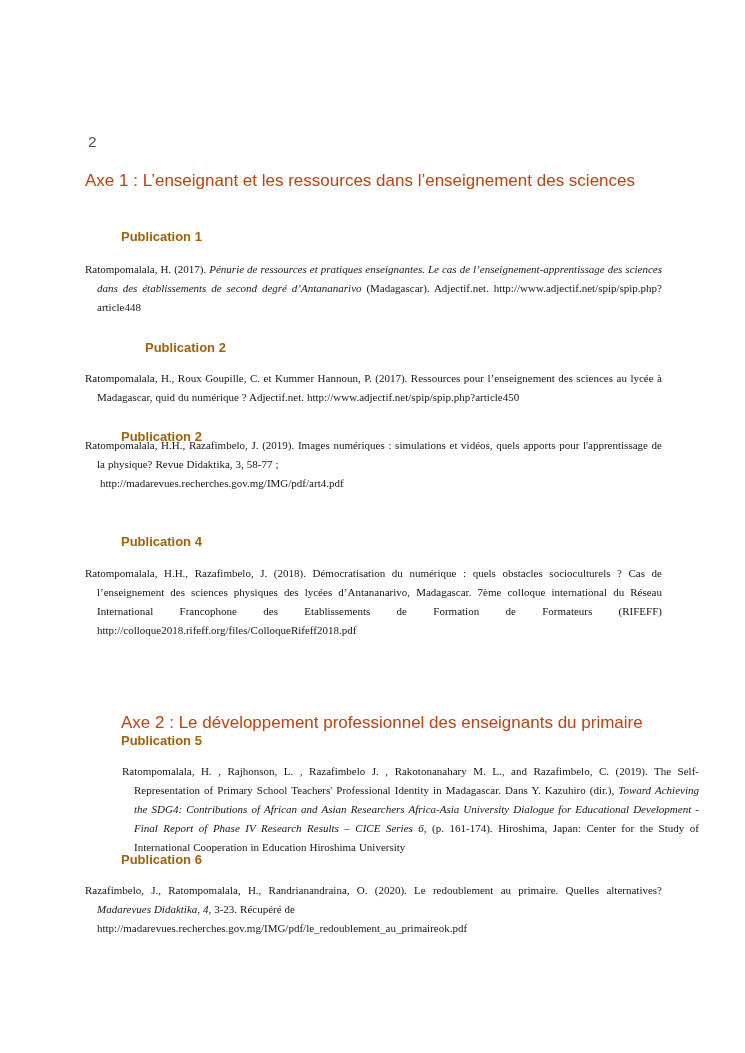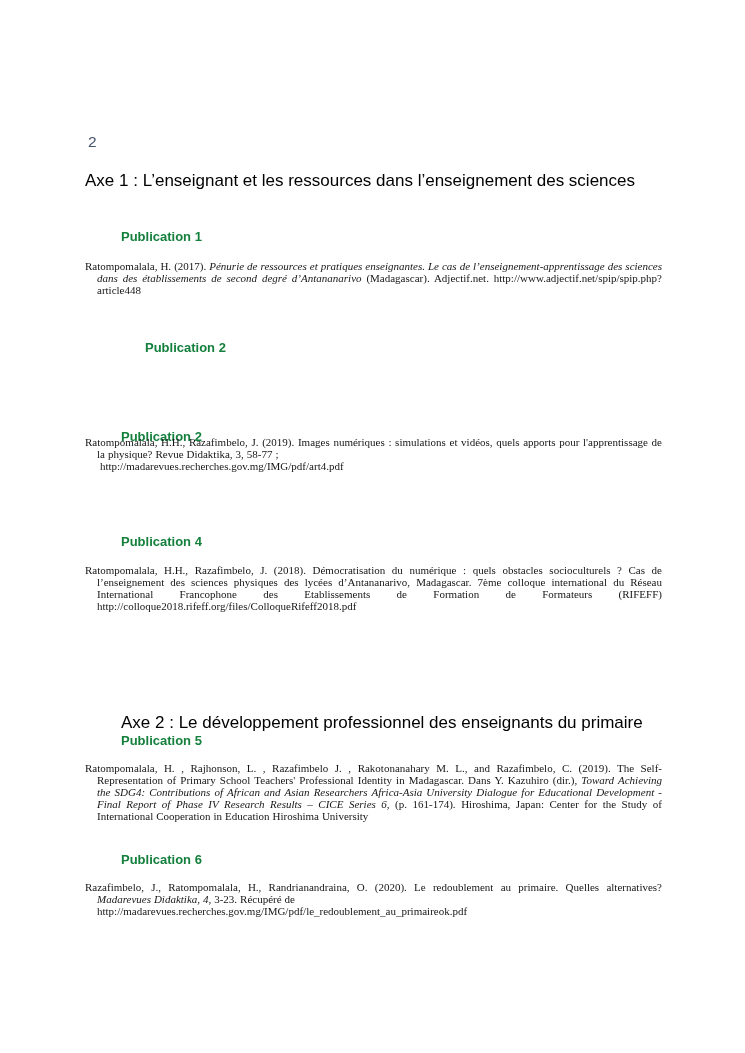--- a/index.html
+++ b/index.html
@@ -17,67 +17,68 @@
     display: flex; gap: 20px; align-items: baseline;
     font-family: "Liberation Sans", sans-serif;
     font-size: 15.5px; font-weight: 400;
     color: #44546A; letter-spacing: 0.3px;
   }
 
   .axe {
     position: absolute; left: 85px;
     font-family: "Liberation Sans", sans-serif;
     font-size: 17px; font-weight: 400;
-    color: #000000;
+    color: #c2410c;
   }
   .axe-1 { top: 171px; }
   .axe-2 { top: 713px; margin-left: 36px; }
 
   .publabel {
     position: absolute; left: 121px;
     font-family: "Liberation Sans", sans-serif;
     font-size: 13px; font-weight: 600;
-    color: #15803d;
+    color: #a16207;
   }
   .pl-1 { top: 229px; }
   .pl-2 { top: 340px; padding-left: 24px; }
   .pl-3 { top: 429px; }
   .pl-4 { top: 534px; }
   .pl-5 { top: 733px; }
   .pl-6 { top: 852px; }
 
   .cite {
     position: absolute; left: 85px; width: 565px;
-    font-size: 11px; line-height: 12px;
+    font-size: 11px; line-height: 19px;
     text-align: justify;
     padding-left: 12px; text-indent: -12px;
     word-spacing: 0.2px;
   }
   .ct-1 { top: 249px; }
   .ct-2 { top: 358px; }
   .ct-3 { top: 424px; margin-top: 12px; }
   .ct-4 { top: 553px; }
-  .ct-5 { top: 751px; }
+  .ct-5 { top: 751px; margin-left: 37px; }
   .ct-6 { top: 870px; }
 </style>
 </head>
 <body>
 
 <div class="page">
 
   <div class="h1">
     <span>2</span>
   </div>
 
   <div class="axe axe-1">Axe 1 : L’enseignant et les ressources dans l’enseignement des sciences</div>
 
   <div class="publabel pl-1">Publication 1</div>
   <p class="cite ct-1"><span>Ratompomalala, H. (2017). </span><span style="font-style: italic;">Pénurie de ressources et pratiques enseignantes. Le cas de l’enseignement-apprentissage des sciences dans des établissements de second degré d’Antananarivo</span><span> (Madagascar). Adjectif.net. http://www.adjectif.net/spip/spip.php?article448</span></p>
 
   <div class="publabel pl-2">Publication 2</div>
+  <p class="cite ct-2"><span>Ratompomalala, H., Roux Goupille, C. et Kummer Hannoun, P. (2017).  Ressources pour l’enseignement des sciences au lycée à Madagascar, quid du numérique ? Adjectif.net. http://www.adjectif.net/spip/spip.php?article450</span></p>
 
   <div class="publabel pl-3">Publication 2</div>
   <p class="cite ct-3"><span>Ratompomalala, H.H., Razafimbelo, J. (2019). Images numériques : simulations et vidéos, quels apports pour l'apprentissage de la physique? Revue Didaktika, 3, 58-77 ;</span><br><span>&nbsp;http://madarevues.recherches.gov.mg/IMG/pdf/art4.pdf</span></p>
 
   <div class="publabel pl-4">Publication 4</div>
   <p class="cite ct-4"><span>Ratompomalala, H.H., Razafimbelo, J. (2018). Démocratisation du numérique : quels obstacles socioculturels ? Cas de l’enseignement des sciences physiques des lycées d’Antananarivo, Madagascar. 7ème colloque international du Réseau International Francophone des Etablissements de Formation de Formateurs (RIFEFF) http://colloque2018.rifeff.org/files/ColloqueRifeff2018.pdf</span></p>
 
   <div class="axe axe-2">Axe 2 : Le développement professionnel des enseignants du primaire</div>
 
   <div class="publabel pl-5">Publication 5</div>

